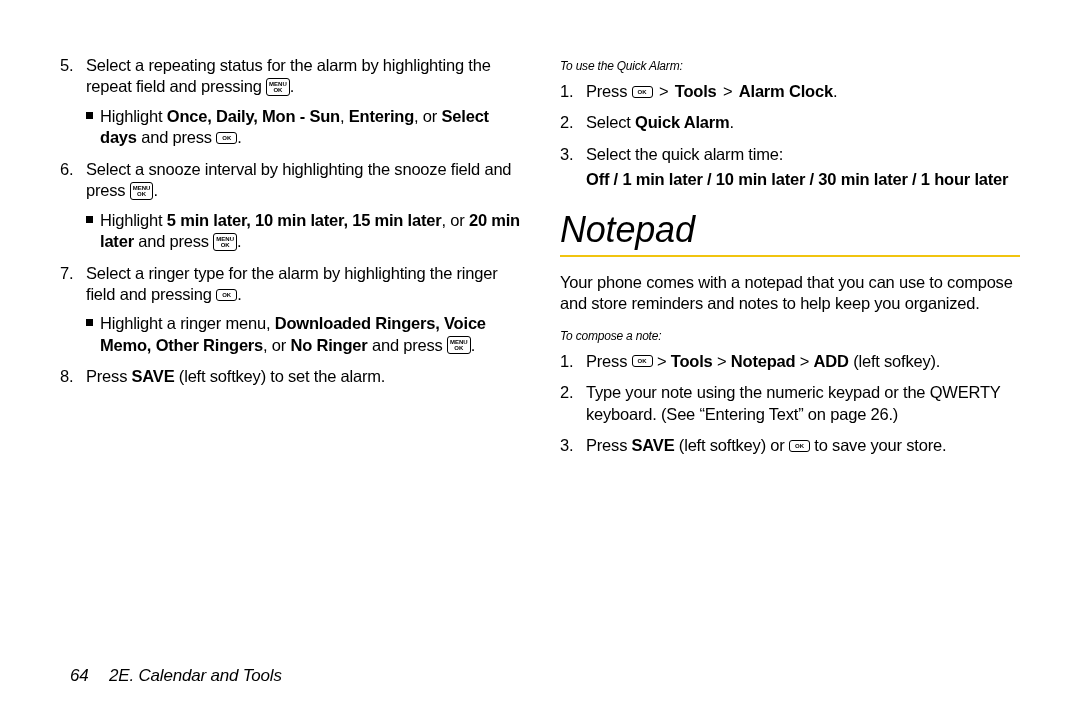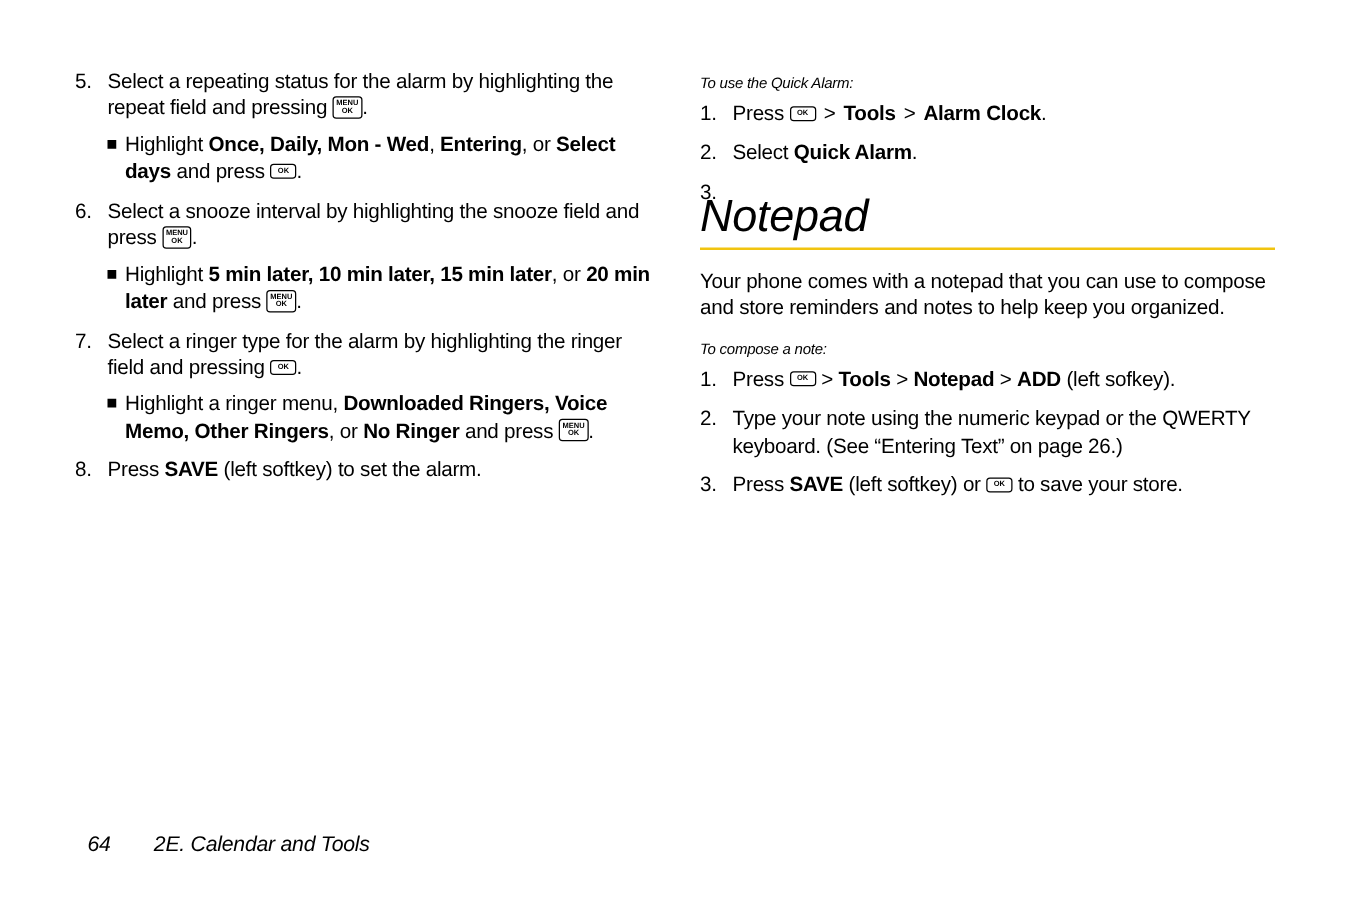--- a/index.html
+++ b/index.html
@@ -99,51 +99,51 @@
     position: relative;
     top: -1px;
   }
   .footer {
     position: absolute;
     bottom: 34px;
     left: 70px;
     font-style: italic;
     font-size: 17px;
   }
-  .footer .pagenum { margin-right: 30px; font-style: italic; }
+  .footer .pagenum { margin-right: 16px; font-style: italic; }
   .boldital { font-weight: bold; }
   .gt { display:inline-block; padding: 0 2px; }
 </style>
 </head>
 <body>
 
 <div class="page">
   <div class="columns">
 
     <div class="col">
       <ol class="main-list" id="left-list">
           <li><span class="num">5.</span><span><span>Select a repeating status for the alarm by highlighting the repeat field and pressing </span><span class="key">MENU<br>OK</span><span>.</span></span><ul class="sub-list">
-              <li><span>Highlight </span><span class="boldital">Once, Daily, Mon - Wed</span><span>, </span><span class="boldital">Entering</span><span>, or </span><span class="boldital">Select days</span><span> and press </span><span class="key">OK</span><span>.</span></li>
+              <li><span>Highlight </span><span class="boldital">Once, Daily, Mon - Sun</span><span>, </span><span class="boldital">Entering</span><span>, or </span><span class="boldital">Select days</span><span> and press </span><span class="key">OK</span><span>.</span></li>
             </ul></li>
           <li><span class="num">6.</span><span><span>Select a snooze interval by highlighting the snooze field and press </span><span class="key">MENU<br>OK</span><span>.</span></span><ul class="sub-list">
               <li><span>Highlight </span><span class="boldital">5 min later, 10 min later, 15 min later</span><span>, or </span><span class="boldital">20 min later</span><span> and press </span><span class="key">MENU<br>OK</span><span>.</span></li>
             </ul></li>
           <li><span class="num">7.</span><span><span>Select a ringer type for the alarm by highlighting the ringer field and pressing </span><span class="key">OK</span><span>.</span></span><ul class="sub-list">
               <li><span>Highlight a ringer menu, </span><span class="boldital">Downloaded Ringers, Voice Memo, Other Ringers</span><span>, or </span><span class="boldital">No Ringer</span><span> and press </span><span class="key">MENU<br>OK</span><span>.</span></li>
             </ul></li>
           <li><span class="num">8.</span><span><span>Press </span><span class="boldital">SAVE</span><span> (left softkey) to set the alarm.</span></span></li>
         </ol>
     </div>
 
     <div class="col">
       <div class="subhead">To use the Quick Alarm:</div>
       <ol class="main-list" id="quick-list">
           <li><span class="num">1.</span><span><span>Press </span><span class="key">OK</span><span> </span><span class="gt">&gt;</span><span> </span><span class="boldital">Tools</span><span> </span><span class="gt">&gt;</span><span> </span><span class="boldital">Alarm Clock</span><span>.</span></span></li>
           <li><span class="num">2.</span><span><span>Select </span><span class="boldital">Quick Alarm</span><span>.</span></span></li>
-          <li><span class="num">3.</span></li>
+          <li><span class="num">3.</span><span><span>Select the quick alarm time:</span></span><div style="margin-top: 4px;"><span class="boldital">Off / 1 min later / 10 min later / 30 min later / 1 hour later</span></div></li>
         </ol>
 
       <div class="section-title">Notepad</div>
       <hr class="hr">
       <p class="body-para">Your phone comes with a notepad that you can use to compose and store reminders and notes to help keep you organized.</p>
 
       <div class="subhead">To compose a note:</div>
       <ol class="main-list" id="compose-list">
           <li><span class="num">1.</span><span><span>Press </span><span class="key">OK</span><span> &gt; </span><span class="boldital">Tools</span><span> &gt; </span><span class="boldital">Notepad</span><span> &gt; </span><span class="boldital">ADD</span><span> (left sofkey).</span></span></li>
           <li><span class="num">2.</span><span><span>Type your note using the numeric keypad or the QWERTY keyboard. (See “Entering Text” on page 26.)</span></span></li>

